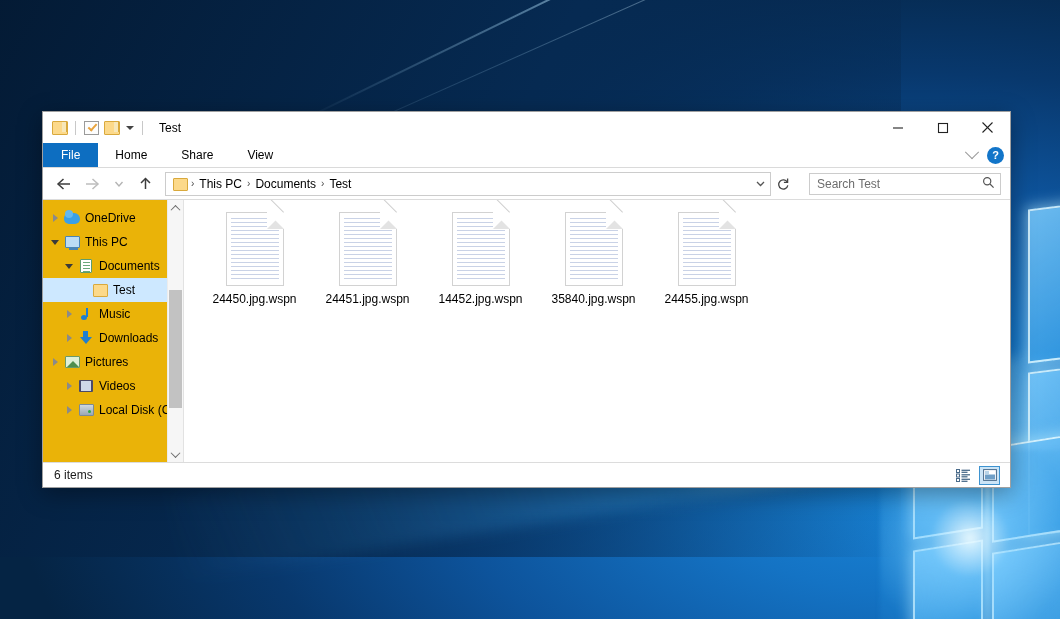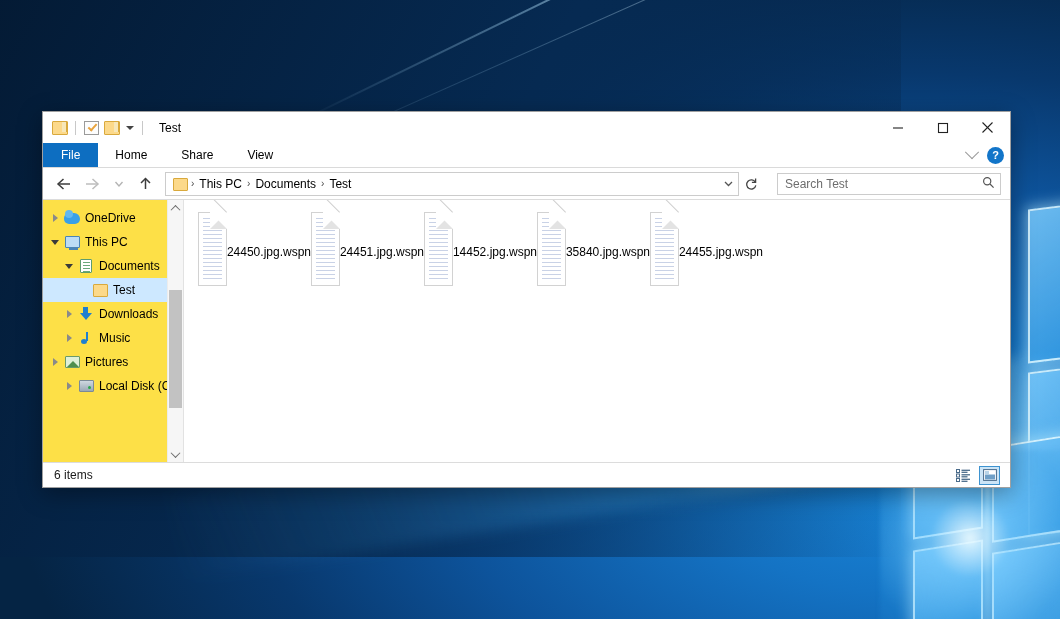--- a/index.html
+++ b/index.html
@@ -264,21 +264,21 @@
     color: #4a4a4a;
     font-size: 10px;
     padding: 0 1px;
   }
   .addr-caret, .addr-refresh {
     width: 20px; height: 20px;
     display: flex; align-items: center; justify-content: center;
     flex: 0 0 auto;
   }
   .search-field {
-    width: 224px;
+    width: 192px;
     height: 22px;
     border: 1px solid #cccccc;
     background: #fff;
     display: flex;
     align-items: center;
     margin-left: 14px;
     flex: 0 0 auto;
     padding: 0 5px 0 7px;
     box-sizing: border-box;
   }
@@ -292,21 +292,21 @@
   
   .body-split {
     flex: 1 1 auto;
     display: flex;
     min-height: 0;
     border-top: 1px solid #dcdcdc;
   }
   .navpane {
     width: 140px;
     flex: 0 0 auto;
-    background: #fde047;
+    background: #eab308;
     position: relative;
     overflow: hidden;
     border-right: 1px solid #e2e2e2;
   }
   .tree {
     padding-top: 6px;
   }
   .tnode {
     height: 24px;
     display: flex;
@@ -511,21 +511,21 @@
   }
   .filegrid {
     display: flex;
     flex-wrap: wrap;
     gap: 0px;
   }
   .fileitem {
     width: 113px;
     padding-top: 4px;
     display: flex;
-    flex-direction: row;
+    flex-direction: column;
     align-items: center;
   }
   .docicon {
     width: 58px;
     height: 74px;
     position: relative;
     background: #ffffff;
     border: 1px solid #d2d2d2;
     box-sizing: border-box;
     margin-bottom: 6px;
@@ -774,41 +774,50 @@
             <span class="tico">
               <span class="i-folder"></span>
             </span>
             <span class="tlabel">Test</span>
           </div>
           <div class="tnode" style="padding-left: 18px;">
             <span class="twist">
               <span class="tri-r"></span>
             </span>
             <span class="tico">
-              <span class="i-dl"></span>
-            </span>
-            <span class="tlabel">Downloads</span>
+              <span class="i-music"></span>
+            </span>
+            <span class="tlabel">Music</span>
           </div>
           <div class="tnode" style="padding-left: 18px;">
             <span class="twist">
               <span class="tri-r"></span>
             </span>
             <span class="tico">
-              <span class="i-music"></span>
-            </span>
-            <span class="tlabel">Music</span>
+              <span class="i-dl"></span>
+            </span>
+            <span class="tlabel">Downloads</span>
           </div>
           <div class="tnode" style="padding-left: 4px;">
             <span class="twist">
               <span class="tri-r"></span>
             </span>
             <span class="tico">
               <span class="i-pic"></span>
             </span>
             <span class="tlabel">Pictures</span>
+          </div>
+          <div class="tnode" style="padding-left: 18px;">
+            <span class="twist">
+              <span class="tri-r"></span>
+            </span>
+            <span class="tico">
+              <span class="i-vid"></span>
+            </span>
+            <span class="tlabel">Videos</span>
           </div>
           <div class="tnode" style="padding-left: 18px;">
             <span class="twist">
               <span class="tri-r"></span>
             </span>
             <span class="tico">
               <span class="i-disk"></span>
             </span>
             <span class="tlabel">Local Disk (C:)</span>
           </div>

